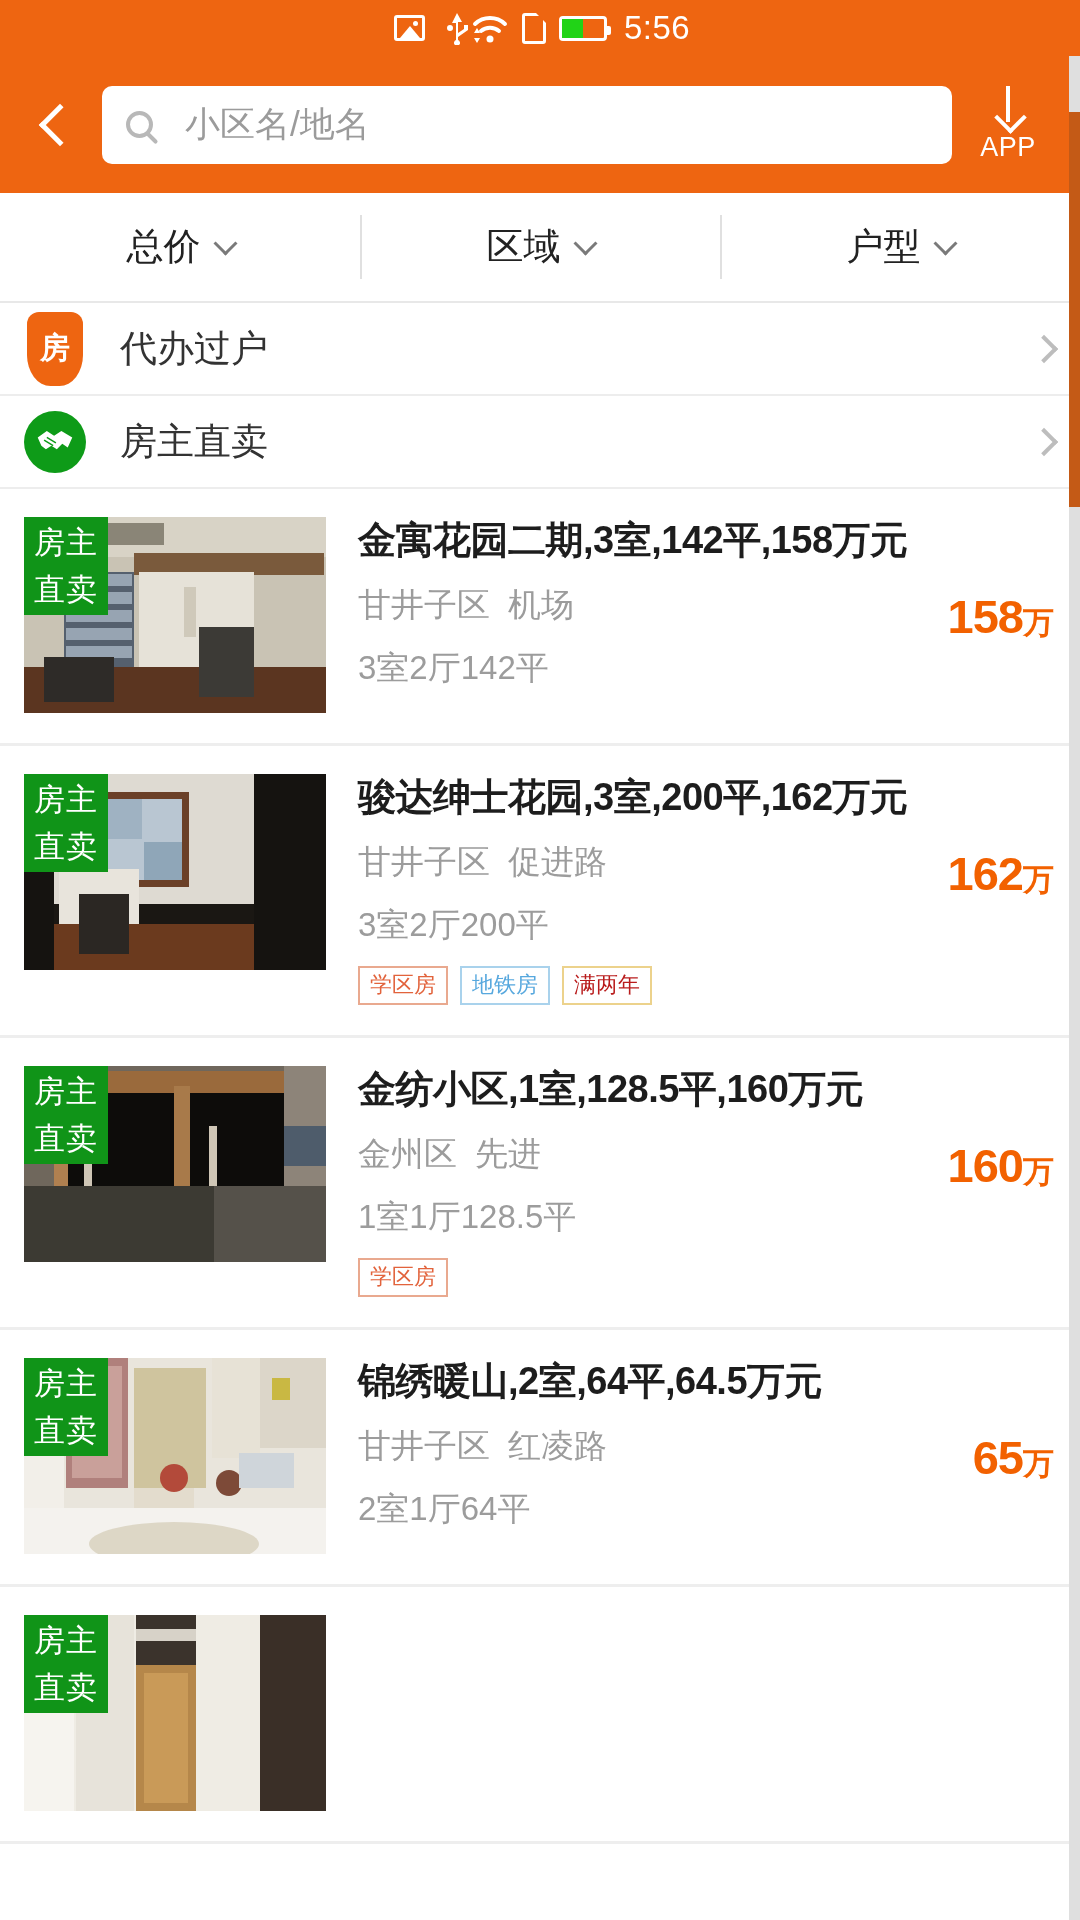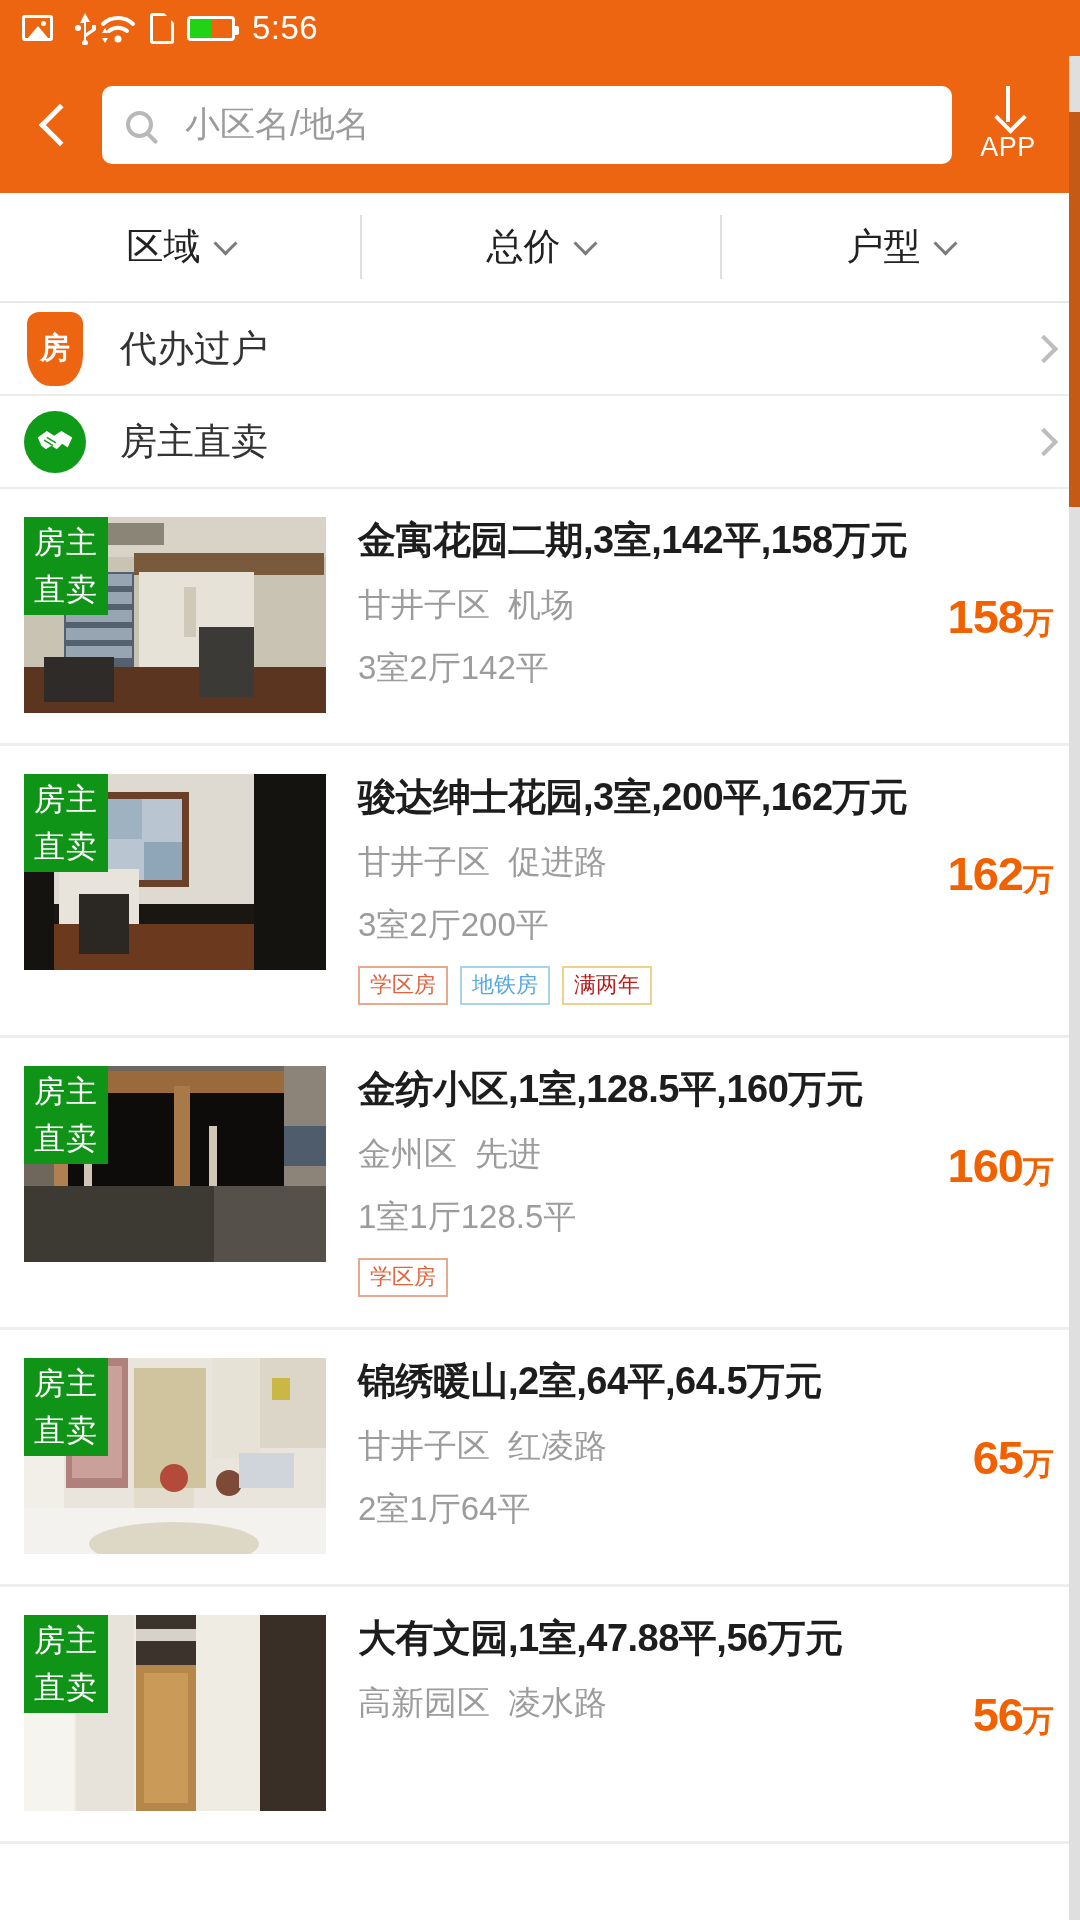--- a/index.html
+++ b/index.html
@@ -7,21 +7,21 @@
     width:1080px; height:1920px;
     background:#ffffff;
     font-family:"Liberation Sans","DejaVu Sans",sans-serif;
     overflow:hidden;
   }
   .screen { position:relative; width:1080px; height:1920px; background:#fff; overflow:hidden; }
 
   
   .statusbar {
     height:56px; background:#EE6511;
-    display:flex; align-items:center; justify-content:flex-start;
+    display:flex; align-items:center; justify-content:center;
     padding:0 18px 0 22px; color:#fff;
   }
   .sb-left { display:flex; align-items:center; gap:18px; }
   .sb-right { display:flex; align-items:center; gap:13px; }
   .sb-time { font-size:33px; letter-spacing:.5px; margin-left:4px; font-weight:400; }
 
   .ico-img { width:31px; height:26px; border:3px solid #fff; border-radius:3px; position:relative; overflow:hidden; }
   .ico-img::before { content:""; position:absolute; left:3px; bottom:0; width:0;height:0;
      border-left:10px solid transparent; border-right:10px solid transparent; border-bottom:12px solid #fff; }
   .ico-img::after { content:""; position:absolute; right:4px; top:3px; width:5px; height:5px; background:#fff; border-radius:50%; }
@@ -144,25 +144,25 @@
       <div class="search-ph">小区名/地名</div>
     </div>
     <div class="app-btn">
       <div class="dl-arrow"></div>
       <div class="app-label">APP</div>
     </div>
   </div>
 
   <div class="filterbar">
     <div class="filter-item">
+      <span class="filter-label">总价</span>
+      <span class="caret"></span>
+    </div>
+    <div class="filter-item">
       <span class="filter-label">区域</span>
-      <span class="caret"></span>
-    </div>
-    <div class="filter-item">
-      <span class="filter-label">总价</span>
       <span class="caret"></span>
     </div>
     <div class="filter-item">
       <span class="filter-label">户型</span>
       <span class="caret"></span>
     </div>
   </div>
 
   <div class="banner">
     <div class="banner-ico">
@@ -351,29 +351,20 @@
           <rect x="120" y="58" width="44" height="130" fill="#c99a58"></rect>
           <rect x="174" y="0" width="60" height="196" fill="#efece4"></rect>
           <rect x="236" y="0" width="66" height="196" fill="#3a2f27"></rect>
           <rect x="112" y="14" width="60" height="12" fill="#d7d2c8"></rect>
         </svg>
         <div class="sell-badge">
           <span>房主</span>
           <span>直卖</span>
         </div>
       </div>
-      <div class="info">
-        <div class="title">大有文园,1室,47.88平,56万元</div>
-        <div class="subline">
-          <span>高新园区</span><span class="gap"></span><span>凌水路</span>
-        </div>
-        <div class="price">
-          <span class="price-num">56</span><span class="price-unit">万</span>
-        </div>
-      </div>
     </div>
 
   </div>
 
   <div class="scrollbar-track">
     <div class="scrollbar-thumb"></div>
   </div>
 
 </div>
 

